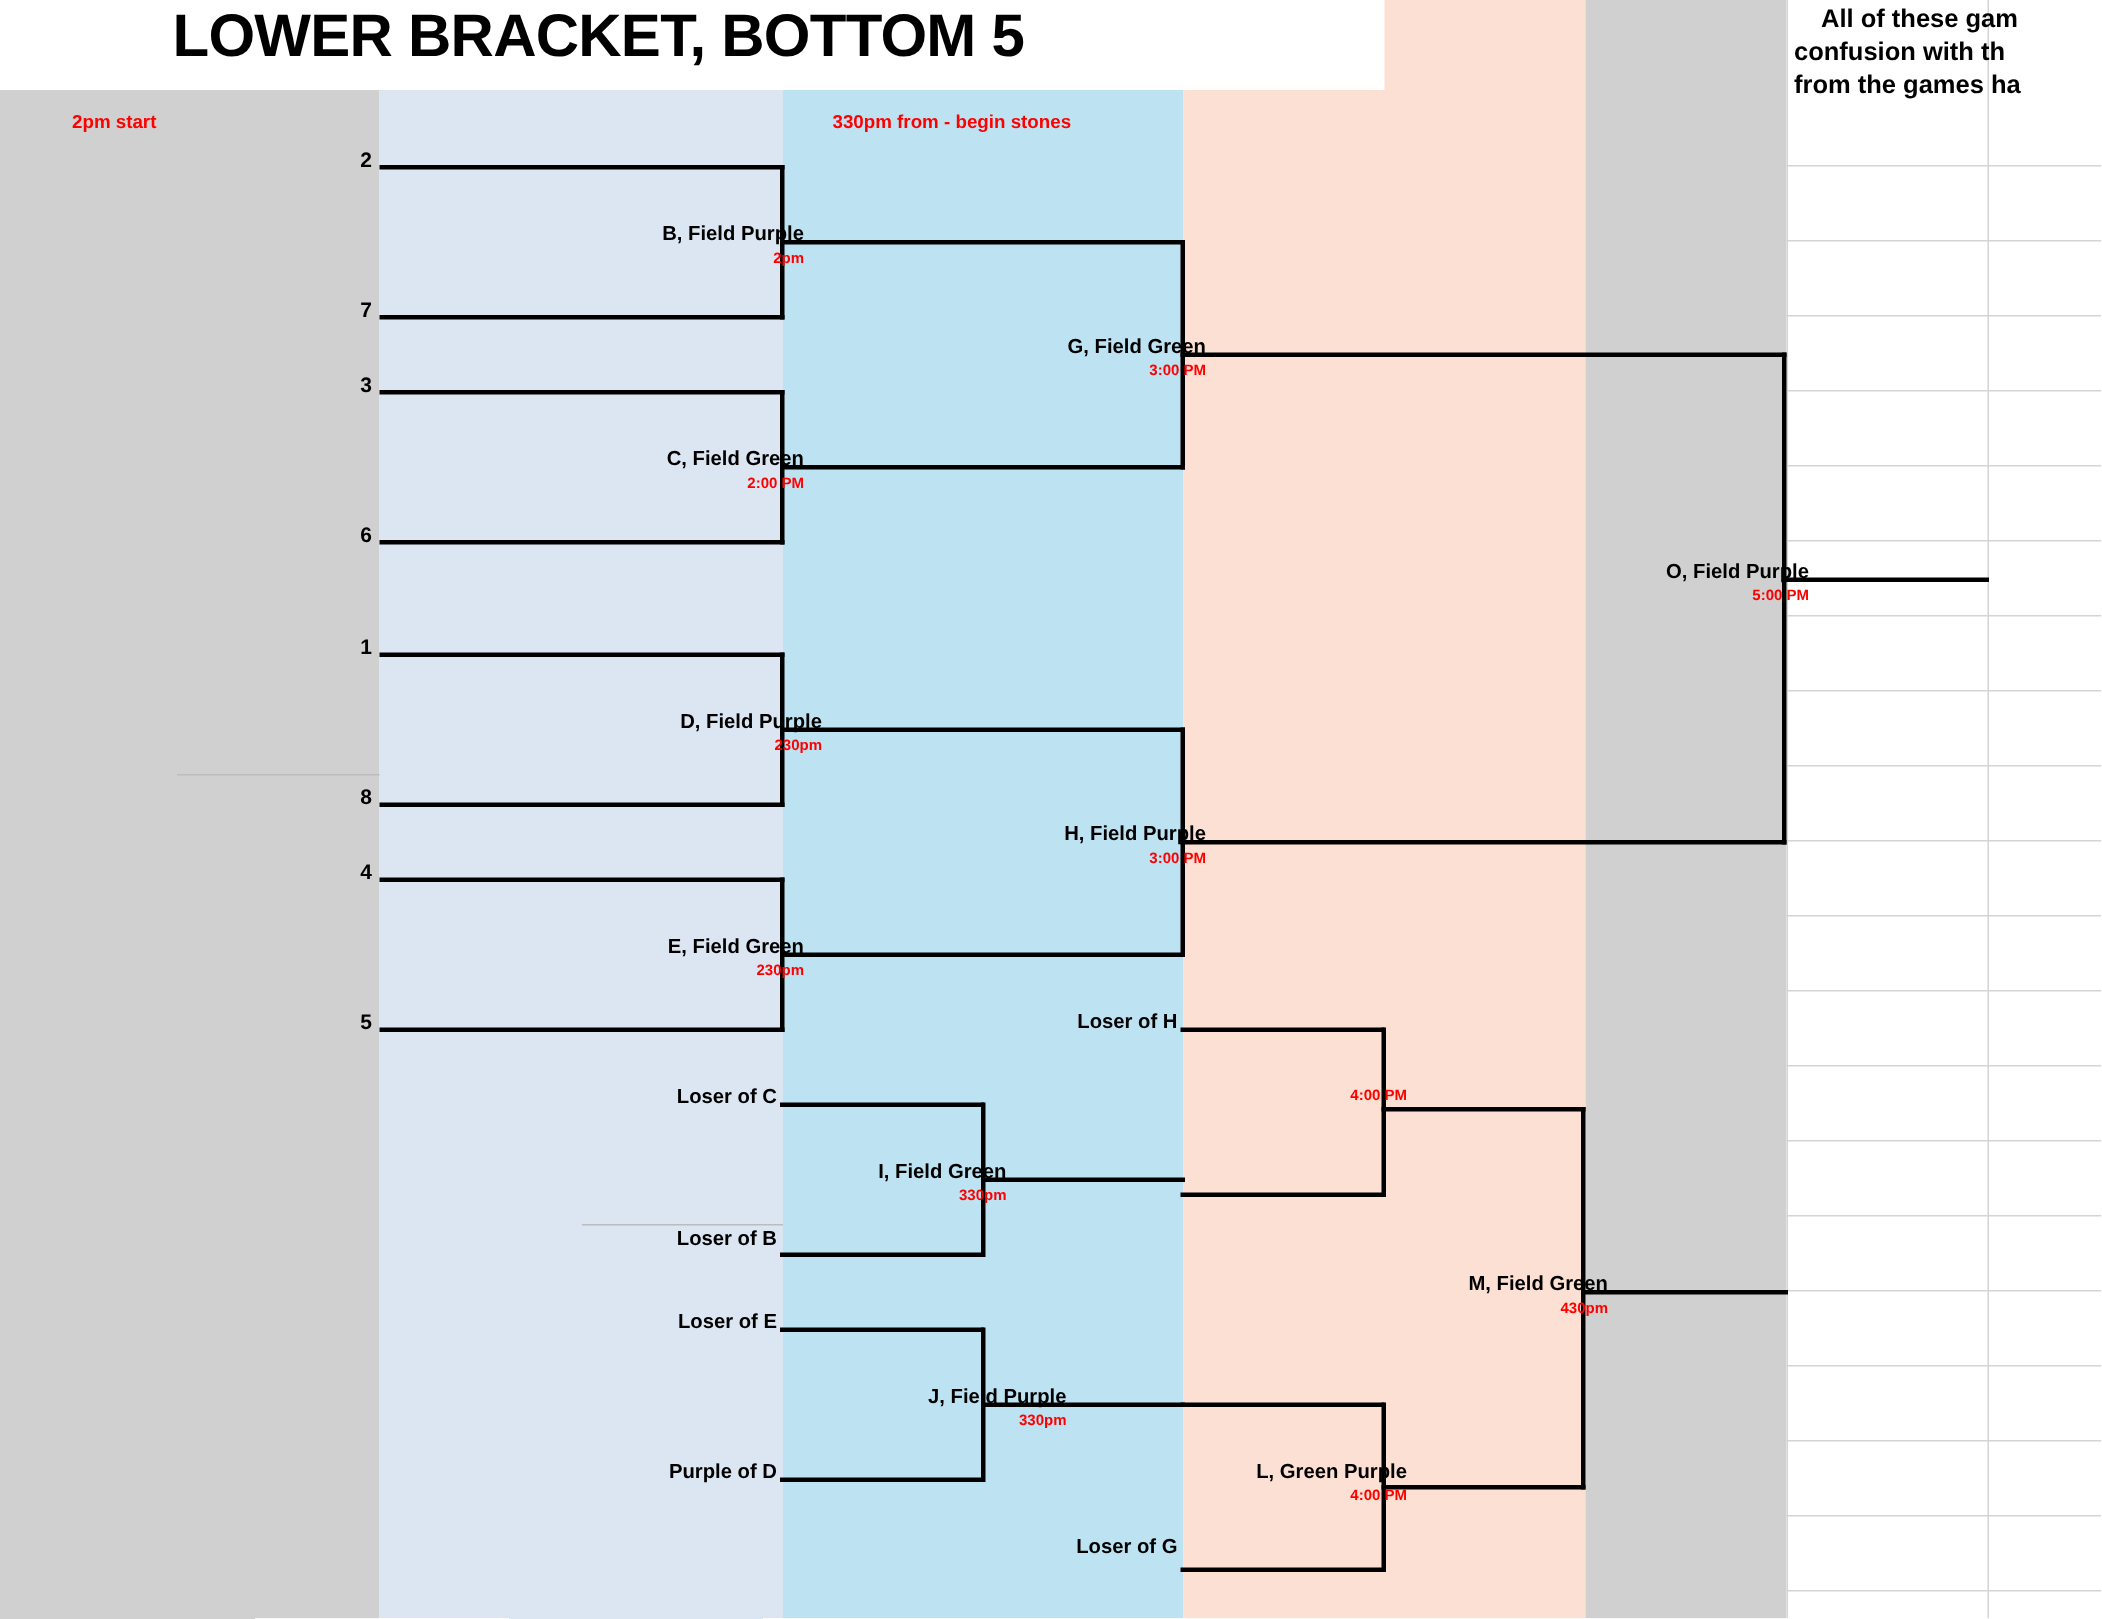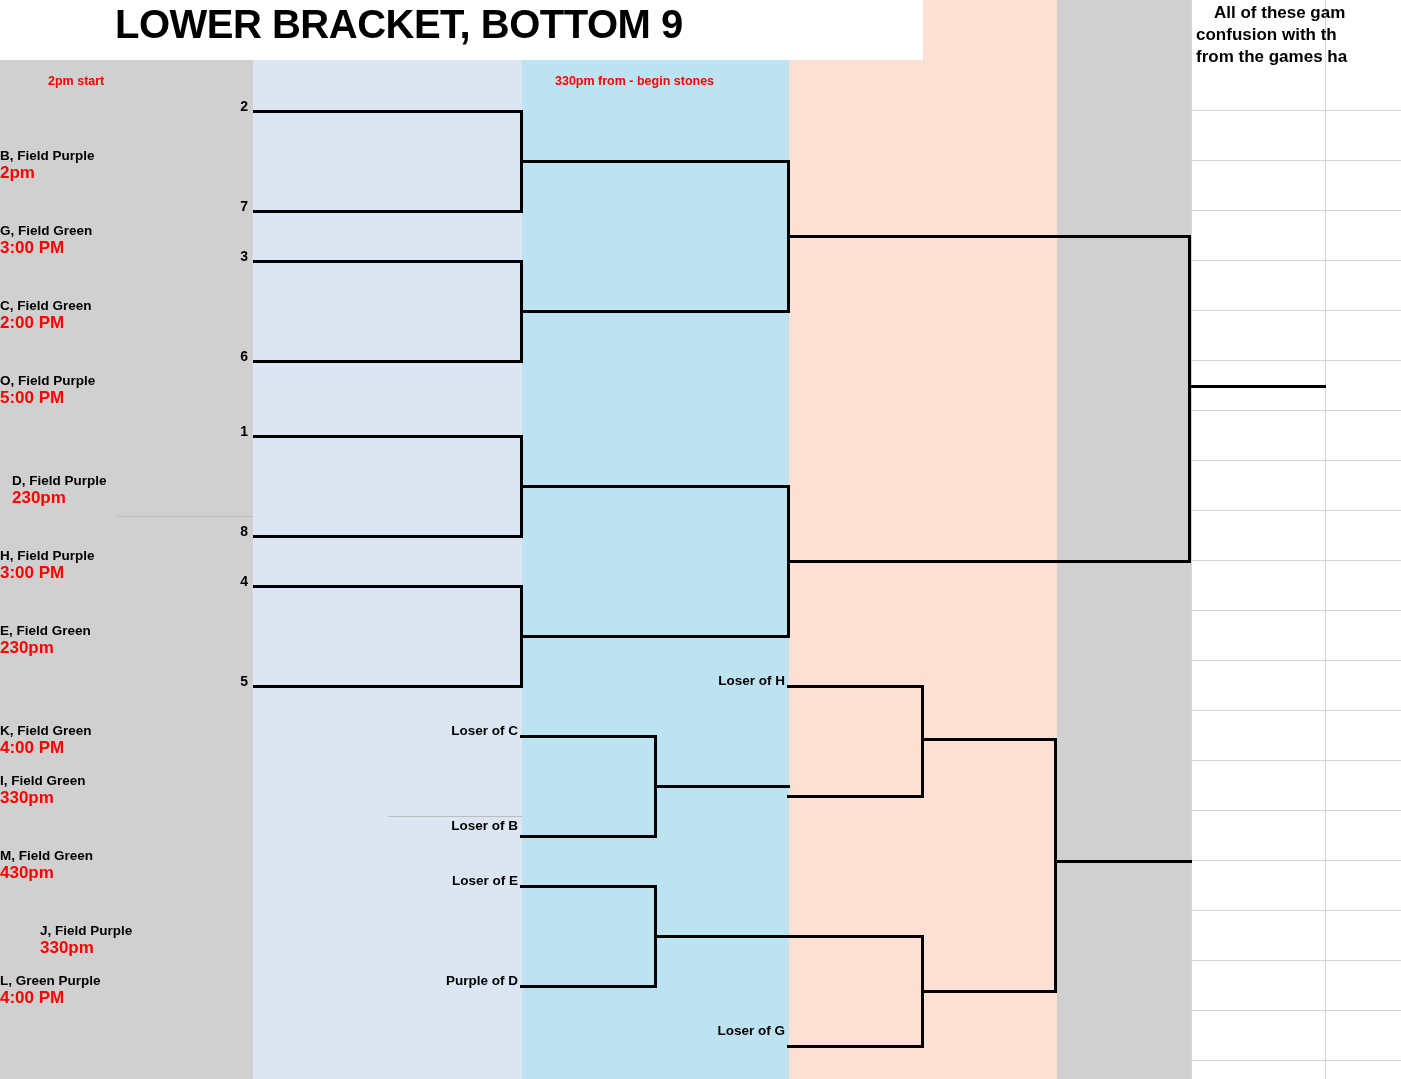--- a/index.html
+++ b/index.html
@@ -62,27 +62,27 @@
   .bl-h { position: absolute; height: 3px; background: #000; }
   .bl-v { position: absolute; width: 3px; background: #000; }
 
   
   .seed {
     position: absolute; font-size: 14px; font-weight: bold; color: #000;
     text-align: right; width: 30px;
   }
 
   
-  .match { position: absolute; text-align: left; }
+  .match { position: absolute; text-align: right; margin-left: 20px; }
   .match .m-name {
     display: block; font-size: 13.5px; font-weight: bold; color: #000;
     white-space: nowrap; line-height: 17px;
   }
   .match .m-time {
-    display: block; font-size: 17px; font-weight: bold; color: #ff0000;
+    display: block; font-size: 10px; font-weight: bold; color: #ff0000;
     white-space: nowrap; line-height: 17px;
   }
 
   
   .loser {
     position: absolute; text-align: right; font-size: 13.5px;
     font-weight: bold; color: #000; white-space: nowrap;
   }
 </style>
 </head>
@@ -116,21 +116,21 @@
       <div class="grid-h" style="left: 1191px; top: 760px; width: 210px;"></div>
       <div class="grid-h" style="left: 1191px; top: 810px; width: 210px;"></div>
       <div class="grid-h" style="left: 1191px; top: 860px; width: 210px;"></div>
       <div class="grid-h" style="left: 1191px; top: 910px; width: 210px;"></div>
       <div class="grid-h" style="left: 1191px; top: 960px; width: 210px;"></div>
       <div class="grid-h" style="left: 1191px; top: 1010px; width: 210px;"></div>
       <div class="grid-h" style="left: 1191px; top: 1060px; width: 210px;"></div>
     </div>
 
   <div id="title-band"></div>
-  <div id="page-title">LOWER BRACKET, BOTTOM 9</div>
+  <div id="page-title">LOWER BRACKET, BOTTOM 5</div>
 
   <div id="note-block">
     <div id="note-line-1">All of these gam</div>
     <div>confusion with th</div>
     <div>from the games ha</div>
   </div>
 
   <div class="col-note" id="note-2pm">2pm start</div>
   <div class="col-note" id="note-330pm">330pm from - begin stones</div>
 
@@ -217,21 +217,20 @@
       </div>
       <div class="match" style="left: 0px; width: 651px; top: 772px;">
         <span class="m-name">I, Field Green</span>
         <span class="m-time">330pm</span>
       </div>
       <div class="match" style="left: 0px; width: 651px; top: 922px; padding-left: 40px;">
         <span class="m-name">J, Field Purple</span>
         <span class="m-time">330pm</span>
       </div>
       <div class="match" style="left: 0px; width: 918px; top: 722px;">
-        <span class="m-name">K, Field Green</span>
         <span class="m-time">4:00 PM</span>
       </div>
       <div class="match" style="left: 0px; width: 918px; top: 972px;">
         <span class="m-name">L, Green Purple</span>
         <span class="m-time">4:00 PM</span>
       </div>
       <div class="match" style="left: 0px; width: 1052px; top: 847px;">
         <span class="m-name">M, Field Green</span>
         <span class="m-time">430pm</span>
       </div>

